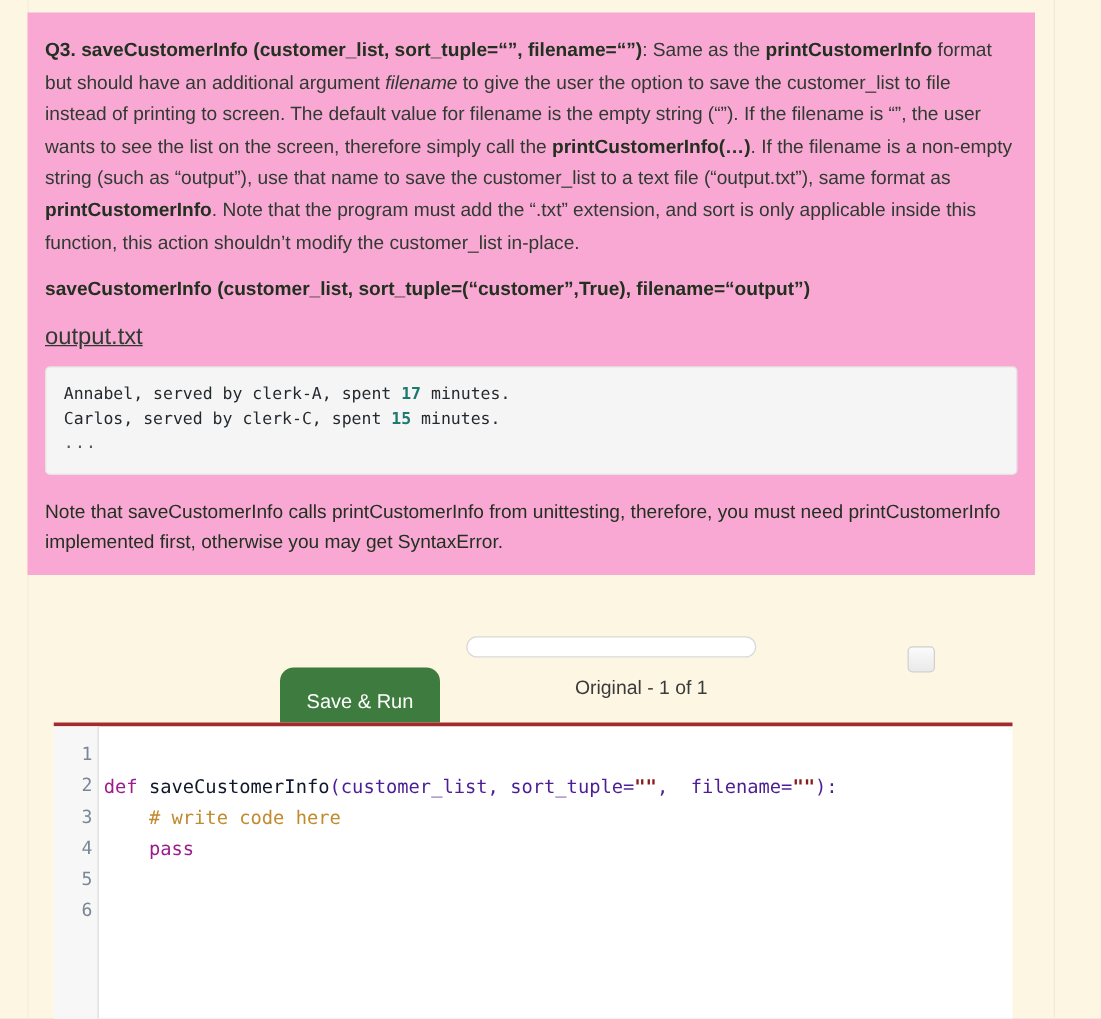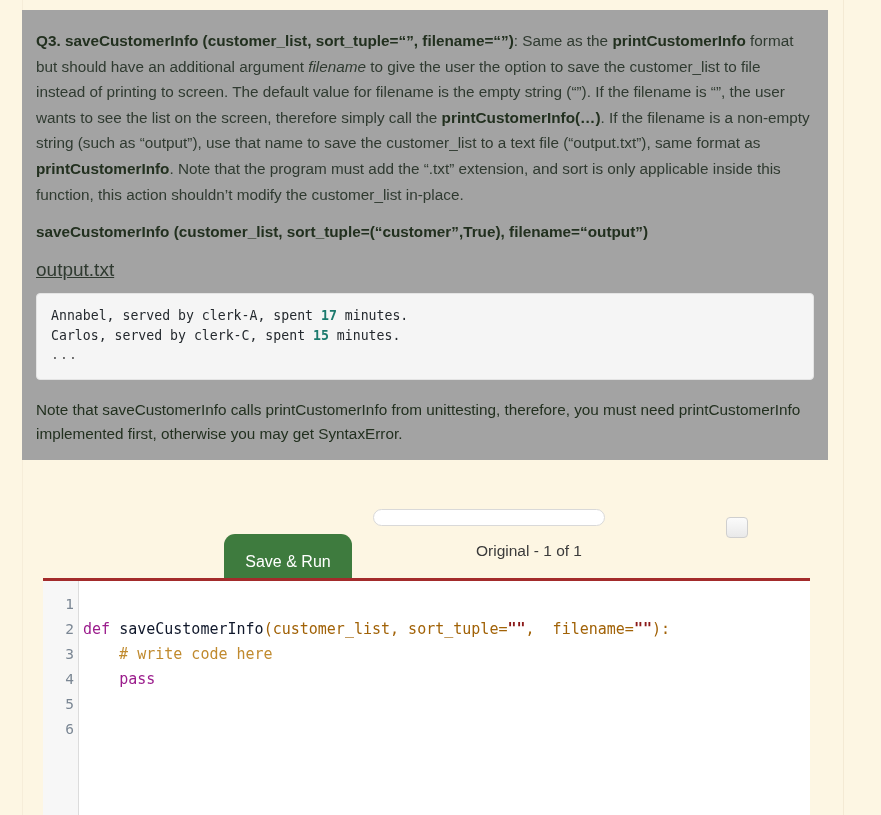--- a/index.html
+++ b/index.html
@@ -28,21 +28,21 @@
     width: 1px;
     background: #f4ead4;
   }
 
   
   .question-panel {
     position: absolute;
     left: 22px;
     top: 10px;
     width: 806px;
-    background: #a3a3a3;
+    background: #f9a8d4;
     padding: 18px 14px 14px 14px;
   }
   .q-para {
     color: #2f3a30;
     font-size: 15.3px;
     line-height: 25.6px;
     margin: 0 0 14px 0;
     text-align: left;
   }
   .q-para b { font-weight: bold; color: #22301f; }
@@ -123,21 +123,21 @@
     border-radius: 11px;
     font-family: "Liberation Sans", sans-serif;
     font-size: 16px;
     cursor: pointer;
     line-height: 40px;
     text-align: center;
     padding: 0;
   }
   .version-label {
     position: absolute;
-    left: 392px;
+    left: 376px;
     top: 42px;
     width: 230px;
     text-align: center;
     font-size: 15.5px;
     color: #3b3b3b;
   }
 
   
   .editor {
     position: absolute;
@@ -170,21 +170,21 @@
     font-size: 15px;
     line-height: 25px;
     white-space: pre;
     color: #1b1b1b;
     overflow: hidden;
   }
   .tok-kw   { color: #9b1c8c; }
   .tok-fn   { color: #0f172a; }
   .tok-str  { color: #8b1a1a; font-weight: bold; }
   .tok-com  { color: #c08a2e; }
-  .tok-plain{ color: #a16207; text-align: right; }
+  .tok-plain{ color: #4c1d95; text-align: right; }
 </style>
 </head>
 <body>
 
 <div class="page-rule-left"></div>
 <div class="page-rule-right"></div>
 
 <section class="question-panel">
 
   <p class="q-para"><b>Q3. saveCustomerInfo (customer_list, sort_tuple=“”, filename=“”)</b><span>: Same as the </span><b>printCustomerInfo</b><span> format but should have an additional argument </span><i>filename</i><span> to give the user the option to save the customer_list to file instead of printing to screen. The default value for filename is the empty string (“”). If the filename is “”, the user wants to see the list on the screen, therefore simply call the </span><b>printCustomerInfo(…)</b><span>. If the filename is a non-empty string (such as “output”), use that name to save the customer_list to a text file (“output.txt”), same format as </span><b>printCustomerInfo</b><span>. Note that the program must add the “.txt” extension, and sort is only applicable inside this function, this action shouldn’t modify the customer_list in-place.</span></p>

